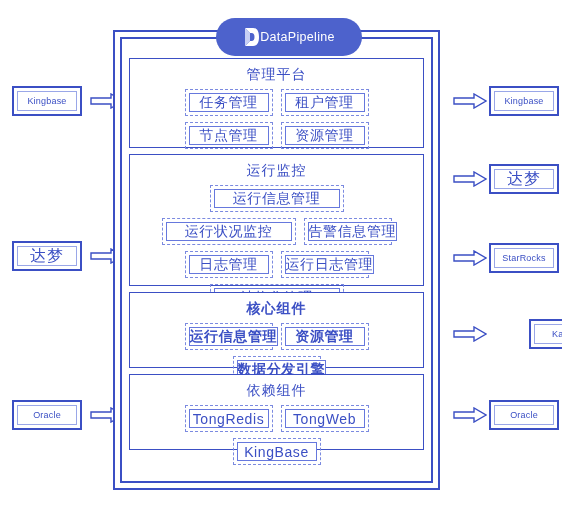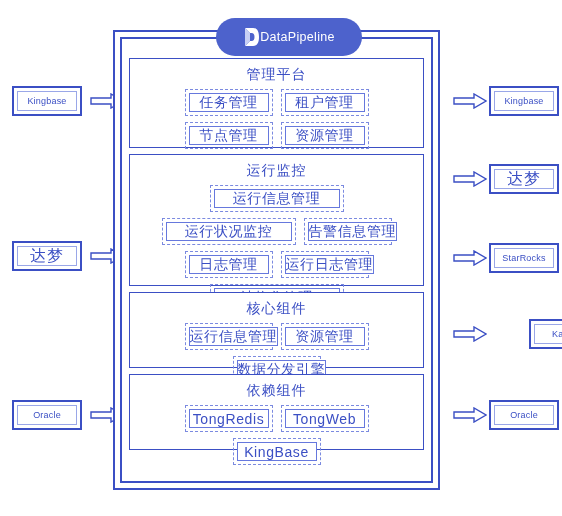--- a/index.html
+++ b/index.html
@@ -106,21 +106,21 @@
   .cell .cell-in span{
     font-size:14px;color:#3b4fc4;
     letter-spacing:.6px;white-space:nowrap;
   }
   .cell.w3{width:88px;}
   .cell.w2{width:134px;}
 
   
   #sec-0{top:26px;height:90px;}
   #sec-1{top:122px;height:132px;}
-  #sec-2{top:260px;height:76px;}
+  #sec-2{top:260px;height:76px;font-weight:bold;}
   #sec-3{top:342px;height:76px;}
 </style>
 </head>
 <body>
 
 <div class="stage">
 
   <div class="side-node" style="left:12px;top:86px;">
     <div class="inner"></div>
     <span>Kingbase</span>

